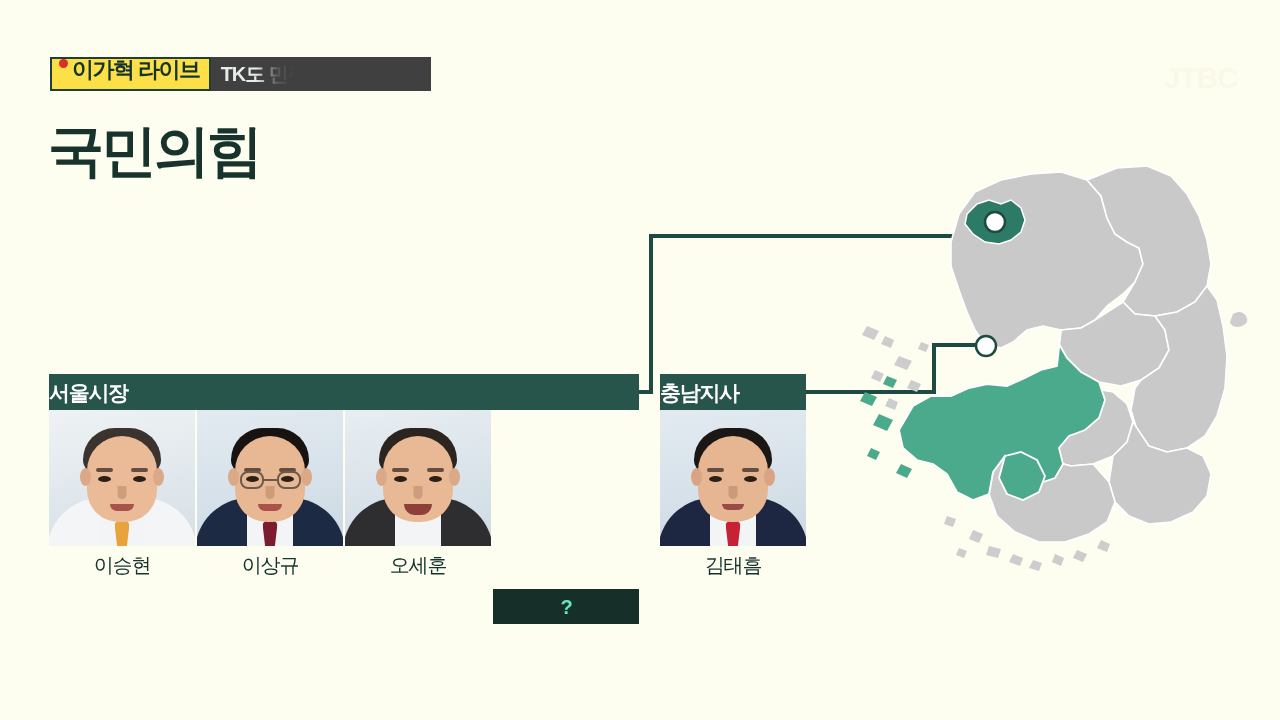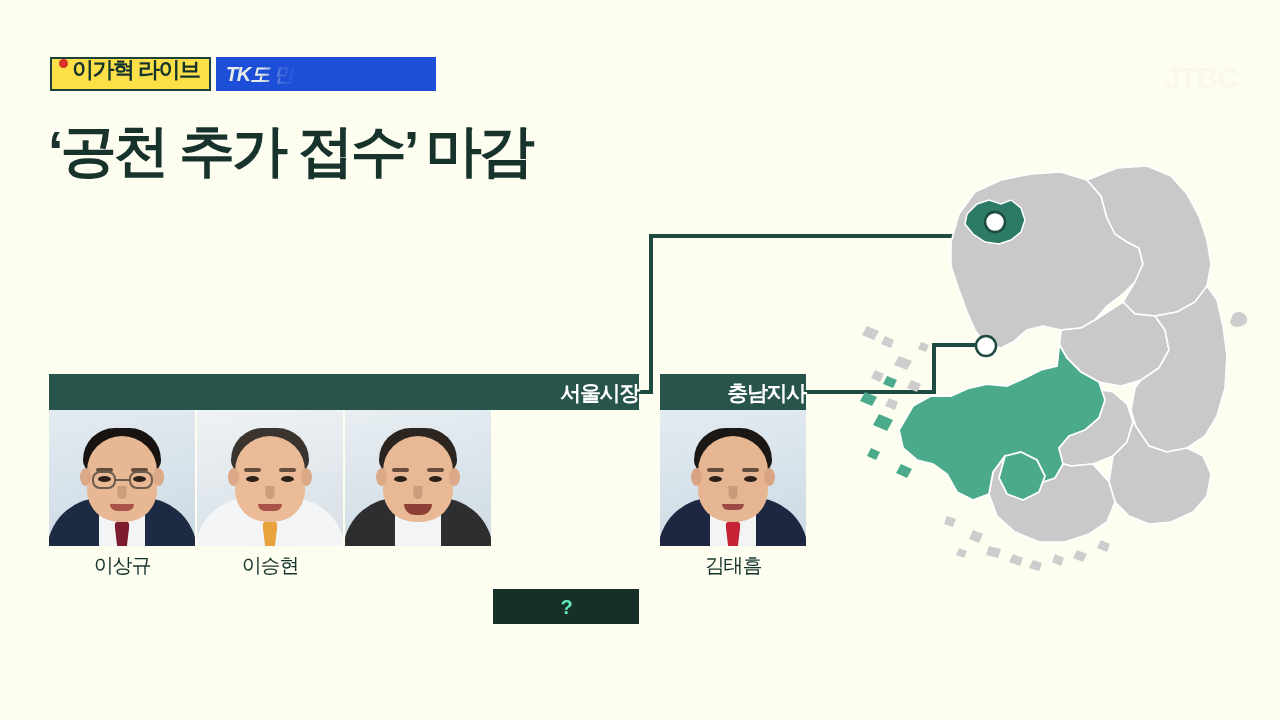--- a/index.html
+++ b/index.html
@@ -66,29 +66,27 @@
   #brand-text {
     font-size: 22px;
     font-weight: bold;
     color: #15332d;
     letter-spacing: -1.5px;
     white-space: nowrap;
     line-height: 1;
   }
 
   #ticker {
-    margin-left: 5px;
     width: 220px;
     height: 34px;
-    background: #1d4ed8;
+    background: #404040;
     overflow: hidden;
     position: relative;
     display: flex;
     align-items: center;
-    font-style: italic;
   }
 
   #ticker-text {
     font-size: 20px;
     font-weight: bold;
     color: #e6ece9;
     letter-spacing: -1px;
     white-space: nowrap;
     padding-left: 10px;
     line-height: 1;
@@ -140,21 +138,21 @@
   #map-wrap svg { width: 100%; height: 100%; display: block; }
 
   
   .panel { position: absolute; }
 
   .panel-header {
     background: #27554c;
     height: 36px;
     display: flex;
     align-items: center;
-    justify-content: flex-end;
+    justify-content: flex-start;
   }
   .panel-header-label {
     color: #ffffff;
     font-size: 21px;
     font-weight: bold;
     letter-spacing: -1.3px;
     line-height: 1;
   }
 
   .cards {
@@ -293,21 +291,21 @@
   <div id="brand-logo">
     <span id="live-dot"></span>
     <span id="brand-text">이가혁 라이브</span>
   </div>
   <div id="ticker">
     <span id="ticker-text">TK도 민주~</span>
   </div>
 </div>
 
 <div id="headline">
-  <div class="headline-line">‘공천 추가 접수’ 마감</div>
+  <div class="headline-line">국민의힘</div>
 </div>
 
 <svg id="connectors" viewBox="0 0 1280 720" preserveAspectRatio="none">
 
   <path d="M 639 392 L 651 392 L 651 236 L 988 236" fill="none" stroke="#1d4b41" stroke-width="4"></path>
 
   <path d="M 806 392 L 934 392 L 934 345 L 984 345" fill="none" stroke="#1d4b41" stroke-width="4"></path>
 </svg>
 
 <div id="map-wrap">
@@ -397,20 +395,42 @@
     </g>
   </svg>
 </div>
 
 <div class="panel" id="panel-seoul">
   <div class="panel-header">
     <span class="panel-header-label">서울시장</span>
   </div>
 
   <div class="cards">
+
+    <div class="card">
+      <div class="photo bg-b">
+        <div class="face">
+          <div class="shoulders" style="background:#f4f5f7"></div>
+          <div class="shirt"></div>
+          <div class="tie" style="background:#e8a33c"></div>
+          <div class="neck" style="background:#dba987"></div>
+          <div class="hair" style="background:#3a332e"></div>
+          <div class="head" style="background:#eabb96"></div>
+          <div class="ear-l" style="background:#dba987"></div>
+          <div class="ear-r" style="background:#dba987"></div>
+          <div class="brow-l"></div>
+            <div class="brow-r"></div>
+          <div class="eye-l"></div>
+            <div class="eye-r"></div>
+          <div class="nose"></div>
+          <div class="mouth"></div>
+        </div>
+      </div>
+      <div class="card-name">이승현</div>
+    </div>
 
     <div class="card">
       <div class="photo bg-a">
         <div class="face">
           <div class="shoulders" style="background:#1d2a44"></div>
           <div class="shirt"></div>
           <div class="tie" style="background:#7d1c2e"></div>
           <div class="neck" style="background:#dba987"></div>
           <div class="hair" style="background:#181310"></div>
           <div class="head" style="background:#e8b894"></div>
@@ -423,61 +443,40 @@
           <div class="glasses-l"></div>
           <div class="glasses-r"></div>
           <div class="glasses-bridge"></div>
           <div class="nose"></div>
           <div class="mouth"></div>
         </div>
       </div>
       <div class="card-name">이상규</div>
     </div>
 
-    <div class="card">
-      <div class="photo bg-b">
-        <div class="face">
-          <div class="shoulders" style="background:#f4f5f7"></div>
-          <div class="shirt"></div>
-          <div class="tie" style="background:#e8a33c"></div>
-          <div class="neck" style="background:#dba987"></div>
-          <div class="hair" style="background:#3a332e"></div>
-          <div class="head" style="background:#eabb96"></div>
-          <div class="ear-l" style="background:#dba987"></div>
-          <div class="ear-r" style="background:#dba987"></div>
-          <div class="brow-l"></div>
-            <div class="brow-r"></div>
-          <div class="eye-l"></div>
-            <div class="eye-r"></div>
-          <div class="nose"></div>
-          <div class="mouth"></div>
-        </div>
-      </div>
-      <div class="card-name">이승현</div>
-    </div>
-
 
     <div class="card">
       <div class="photo bg-d">
         <div class="face">
           <div class="shoulders" style="background:#2e2e30"></div>
           <div class="shirt"></div>
           <div class="neck" style="background:#dba987"></div>
           <div class="hair" style="background:#2b241f"></div>
           <div class="head" style="background:#e9b995"></div>
           <div class="ear-l" style="background:#dba987"></div>
           <div class="ear-r" style="background:#dba987"></div>
           <div class="brow-l"></div>
             <div class="brow-r"></div>
           <div class="eye-l"></div>
             <div class="eye-r"></div>
           <div class="nose"></div>
           <div class="mouth" style="background:#8e4038; width:28px; height:11px;"></div>
         </div>
       </div>
+      <div class="card-name">오세훈</div>
     </div>
 
   </div>
 
   <div class="badge-row">
     <div class="badge-slot"></div>
     <div class="badge-slot"></div>
     <div class="badge-slot"></div>
     <div class="badge-slot">
       <div class="badge">?</div>

